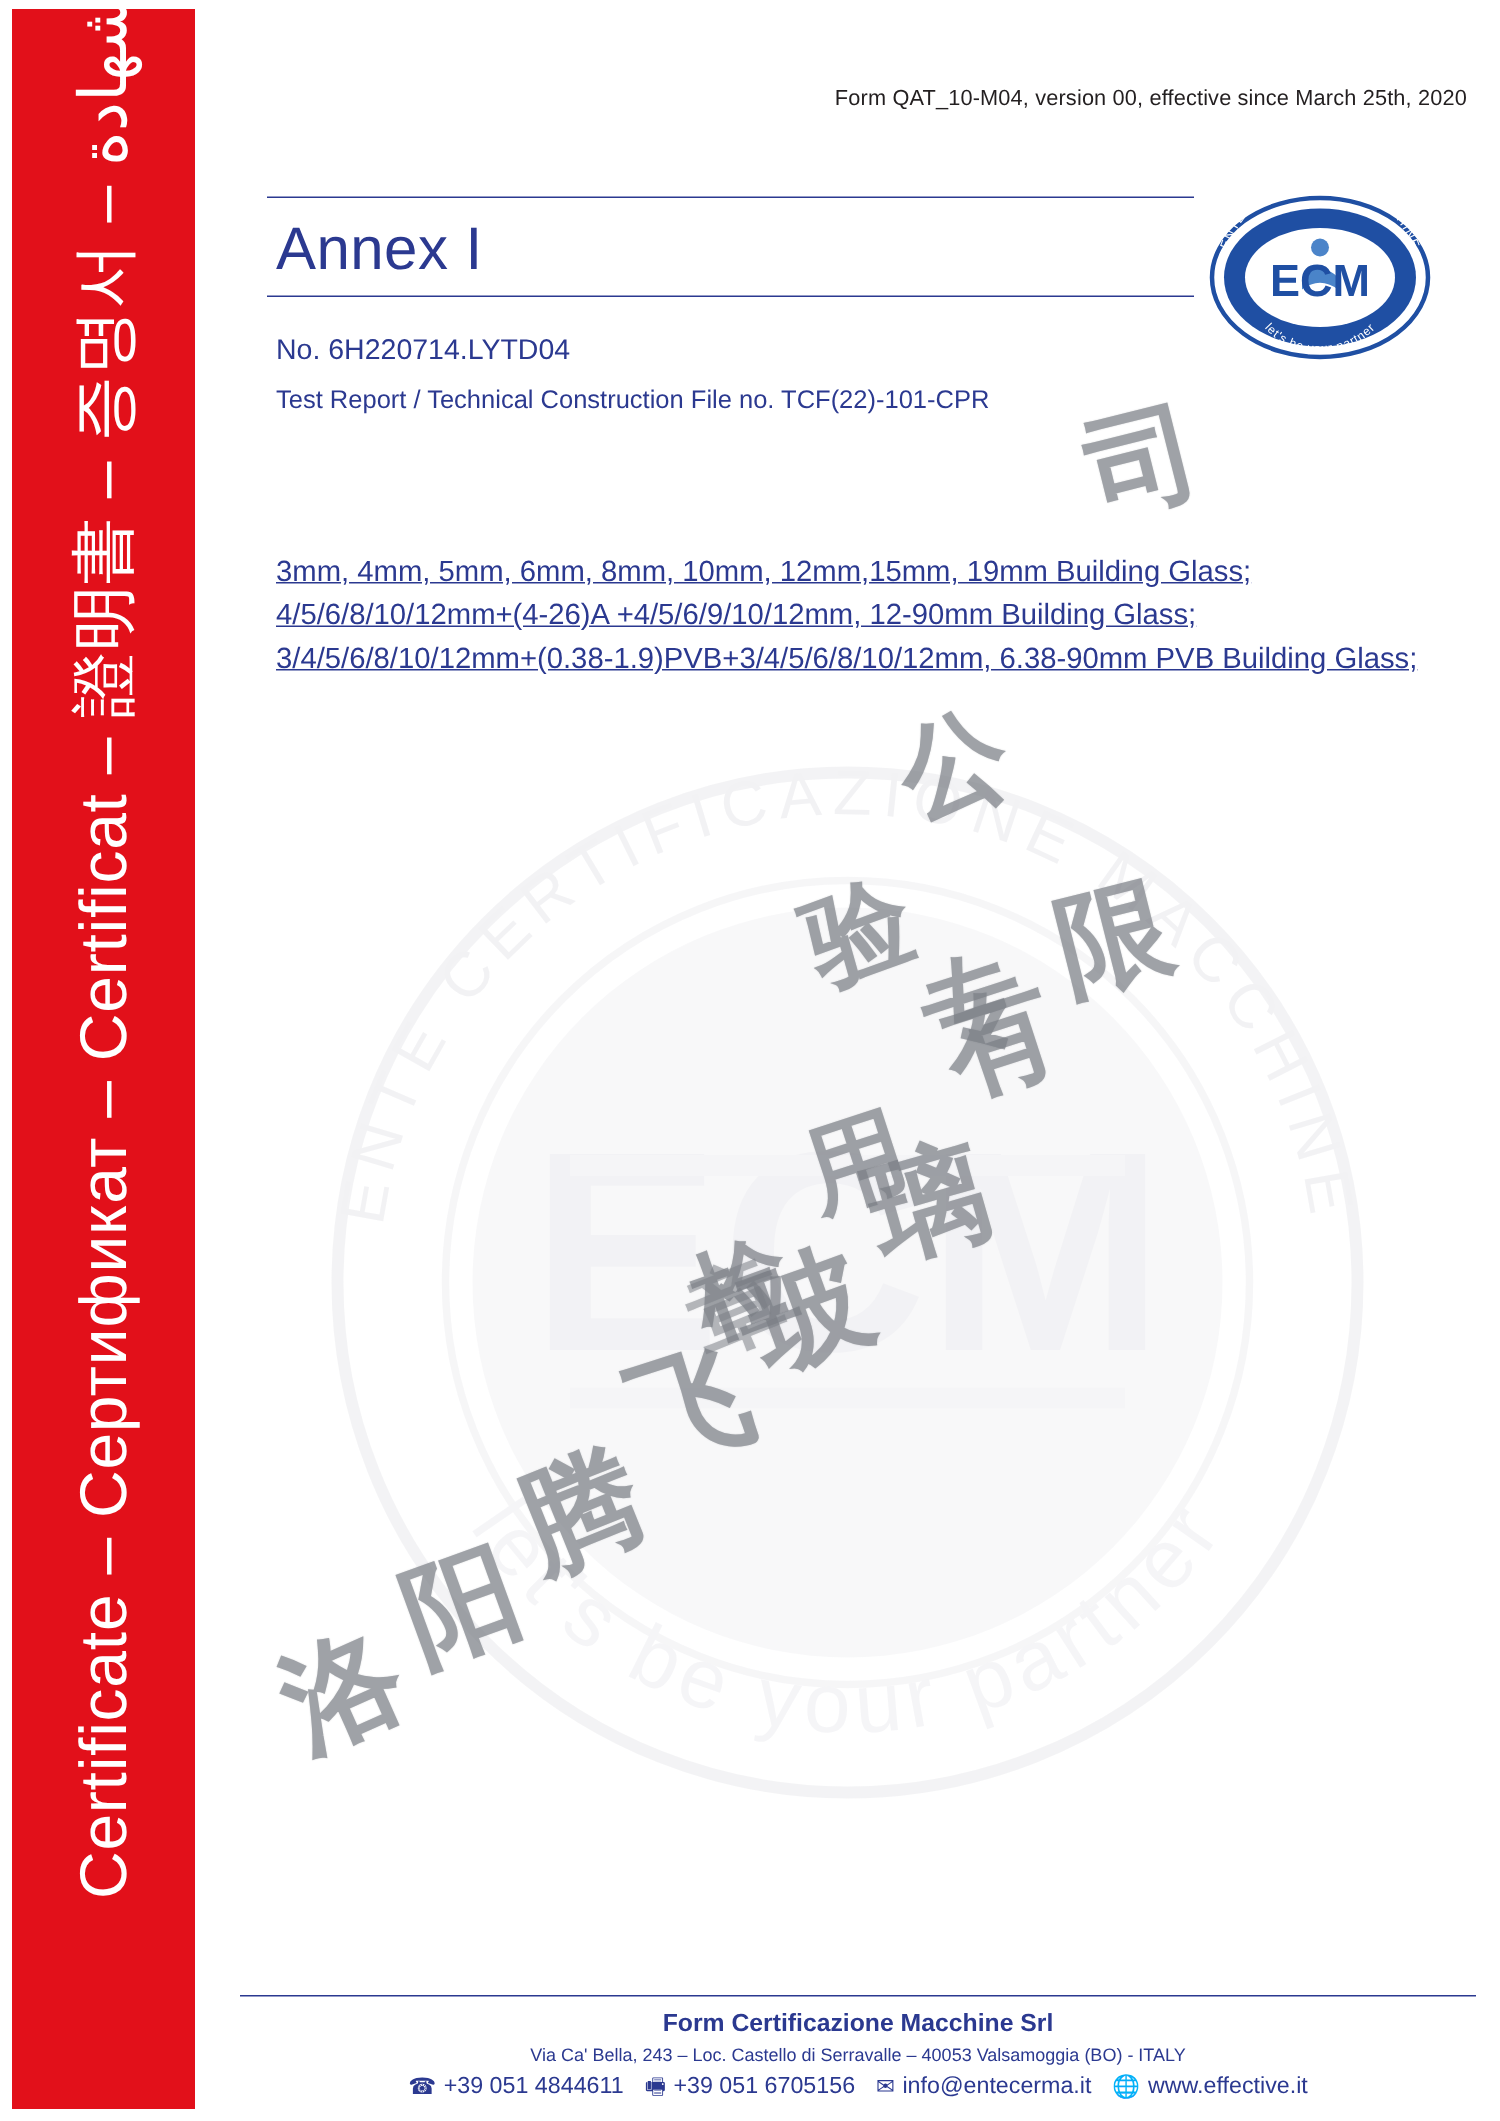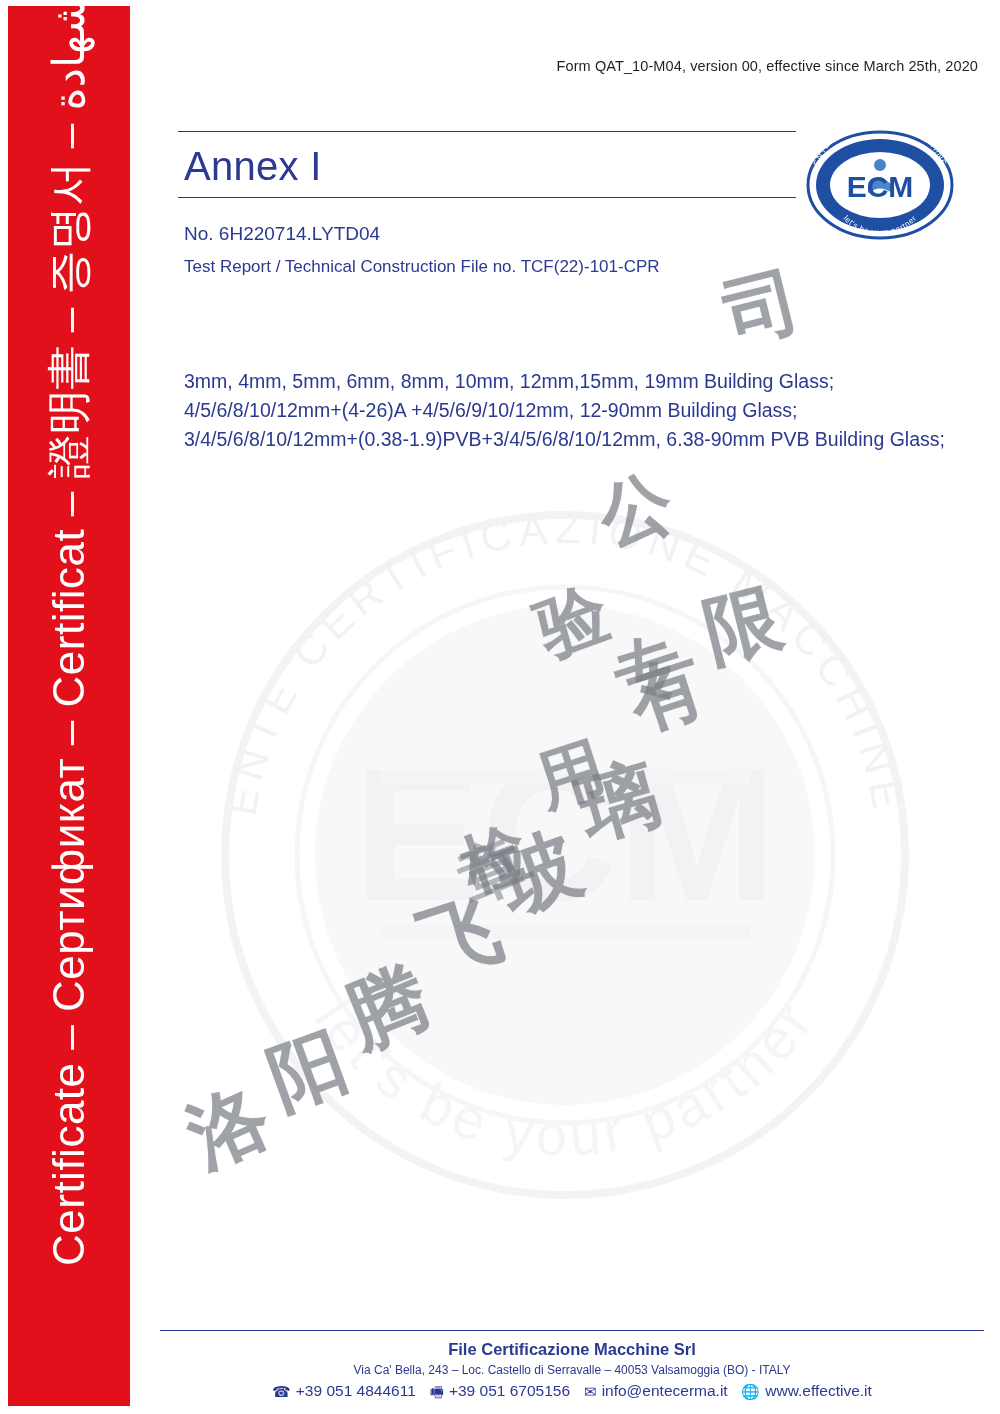--- a/index.html
+++ b/index.html
@@ -122,20 +122,21 @@
   }
 
   #models-list {
     position: absolute;
     left: 24px;
     top: 342px;
     width: 790px;
     font-size: 19.5px;
     line-height: 29px;
     color: #2b3990;
+    text-decoration: underline;
   }
 
   
   #logo {
     position: absolute;
     right: 20px;
     top: 104px;
     width: 168px;
     height: 112px;
   }
@@ -304,21 +305,21 @@
     <div class="stamp-char" style="left:565px; top:28px;  font-size:74px;  transform:rotate(-14deg);">司</div>
     <div class="stamp-char" style="left:302px; top:585px; font-size:66px;  transform:rotate(-20deg);">检</div>
     <div class="stamp-char" style="left:378px; top:345px; font-size:70px;  transform:rotate(-20deg);">验</div>
     <div class="stamp-char" style="left:455px; top:395px; font-size:68px;  transform:rotate(-18deg);">专</div>
     <div class="stamp-char" style="left:378px; top:500px; font-size:66px;  transform:rotate(-18deg);">用</div>
     <div class="stamp-char" style="left:300px; top:600px; font-size:62px;  transform:rotate(-22deg); opacity:0.55;">章</div>
   </div>
 
   <div id="footer-rule"></div>
   <div id="footer">
-    <div id="footer-company">File Certificazione Macchine Srl</div>
+    <div id="footer-company">Form Certificazione Macchine Srl</div>
     <div id="footer-address">Via Ca' Bella, 243 – Loc. Castello di Serravalle – 40053 Valsamoggia (BO) - ITALY</div>
     <div id="footer-contacts">
       <span class="contact-item">
         <span class="contact-ico">☎</span>
         <span>+39 051 4844611</span>
       </span>
       <span class="contact-item">
         <span class="contact-ico">🖷</span>
         <span>+39 051 6705156</span>
       </span>

